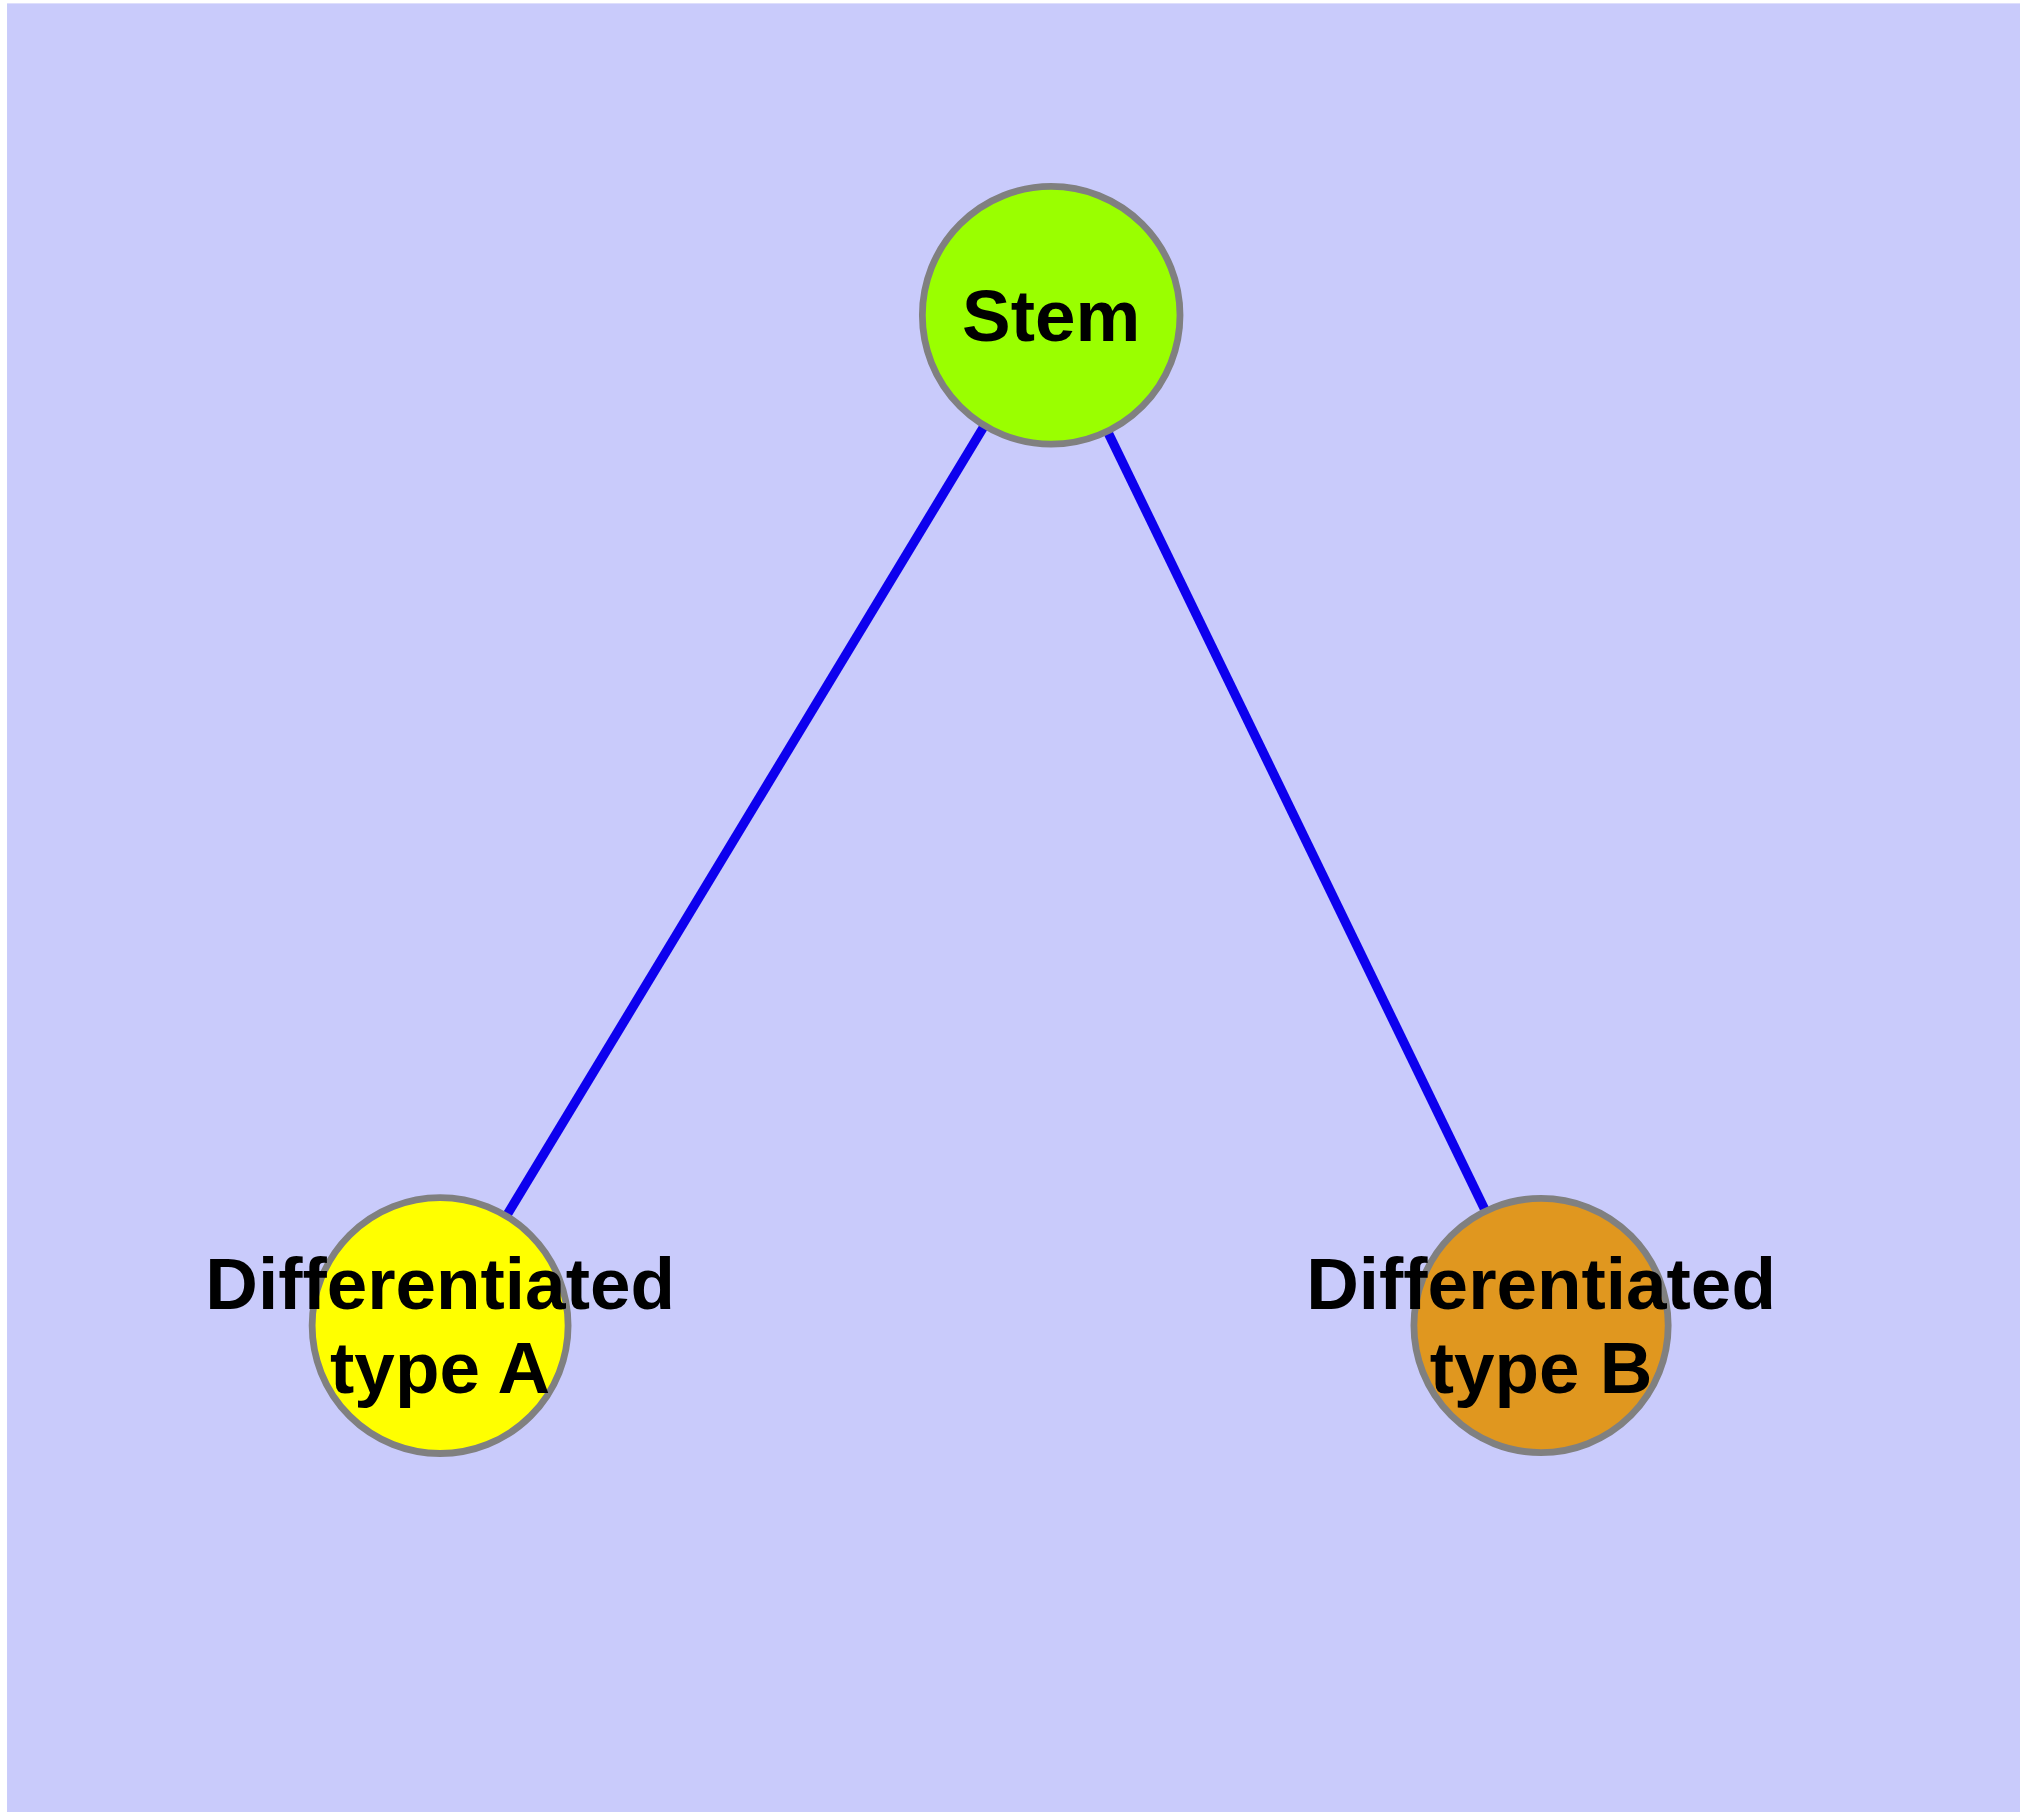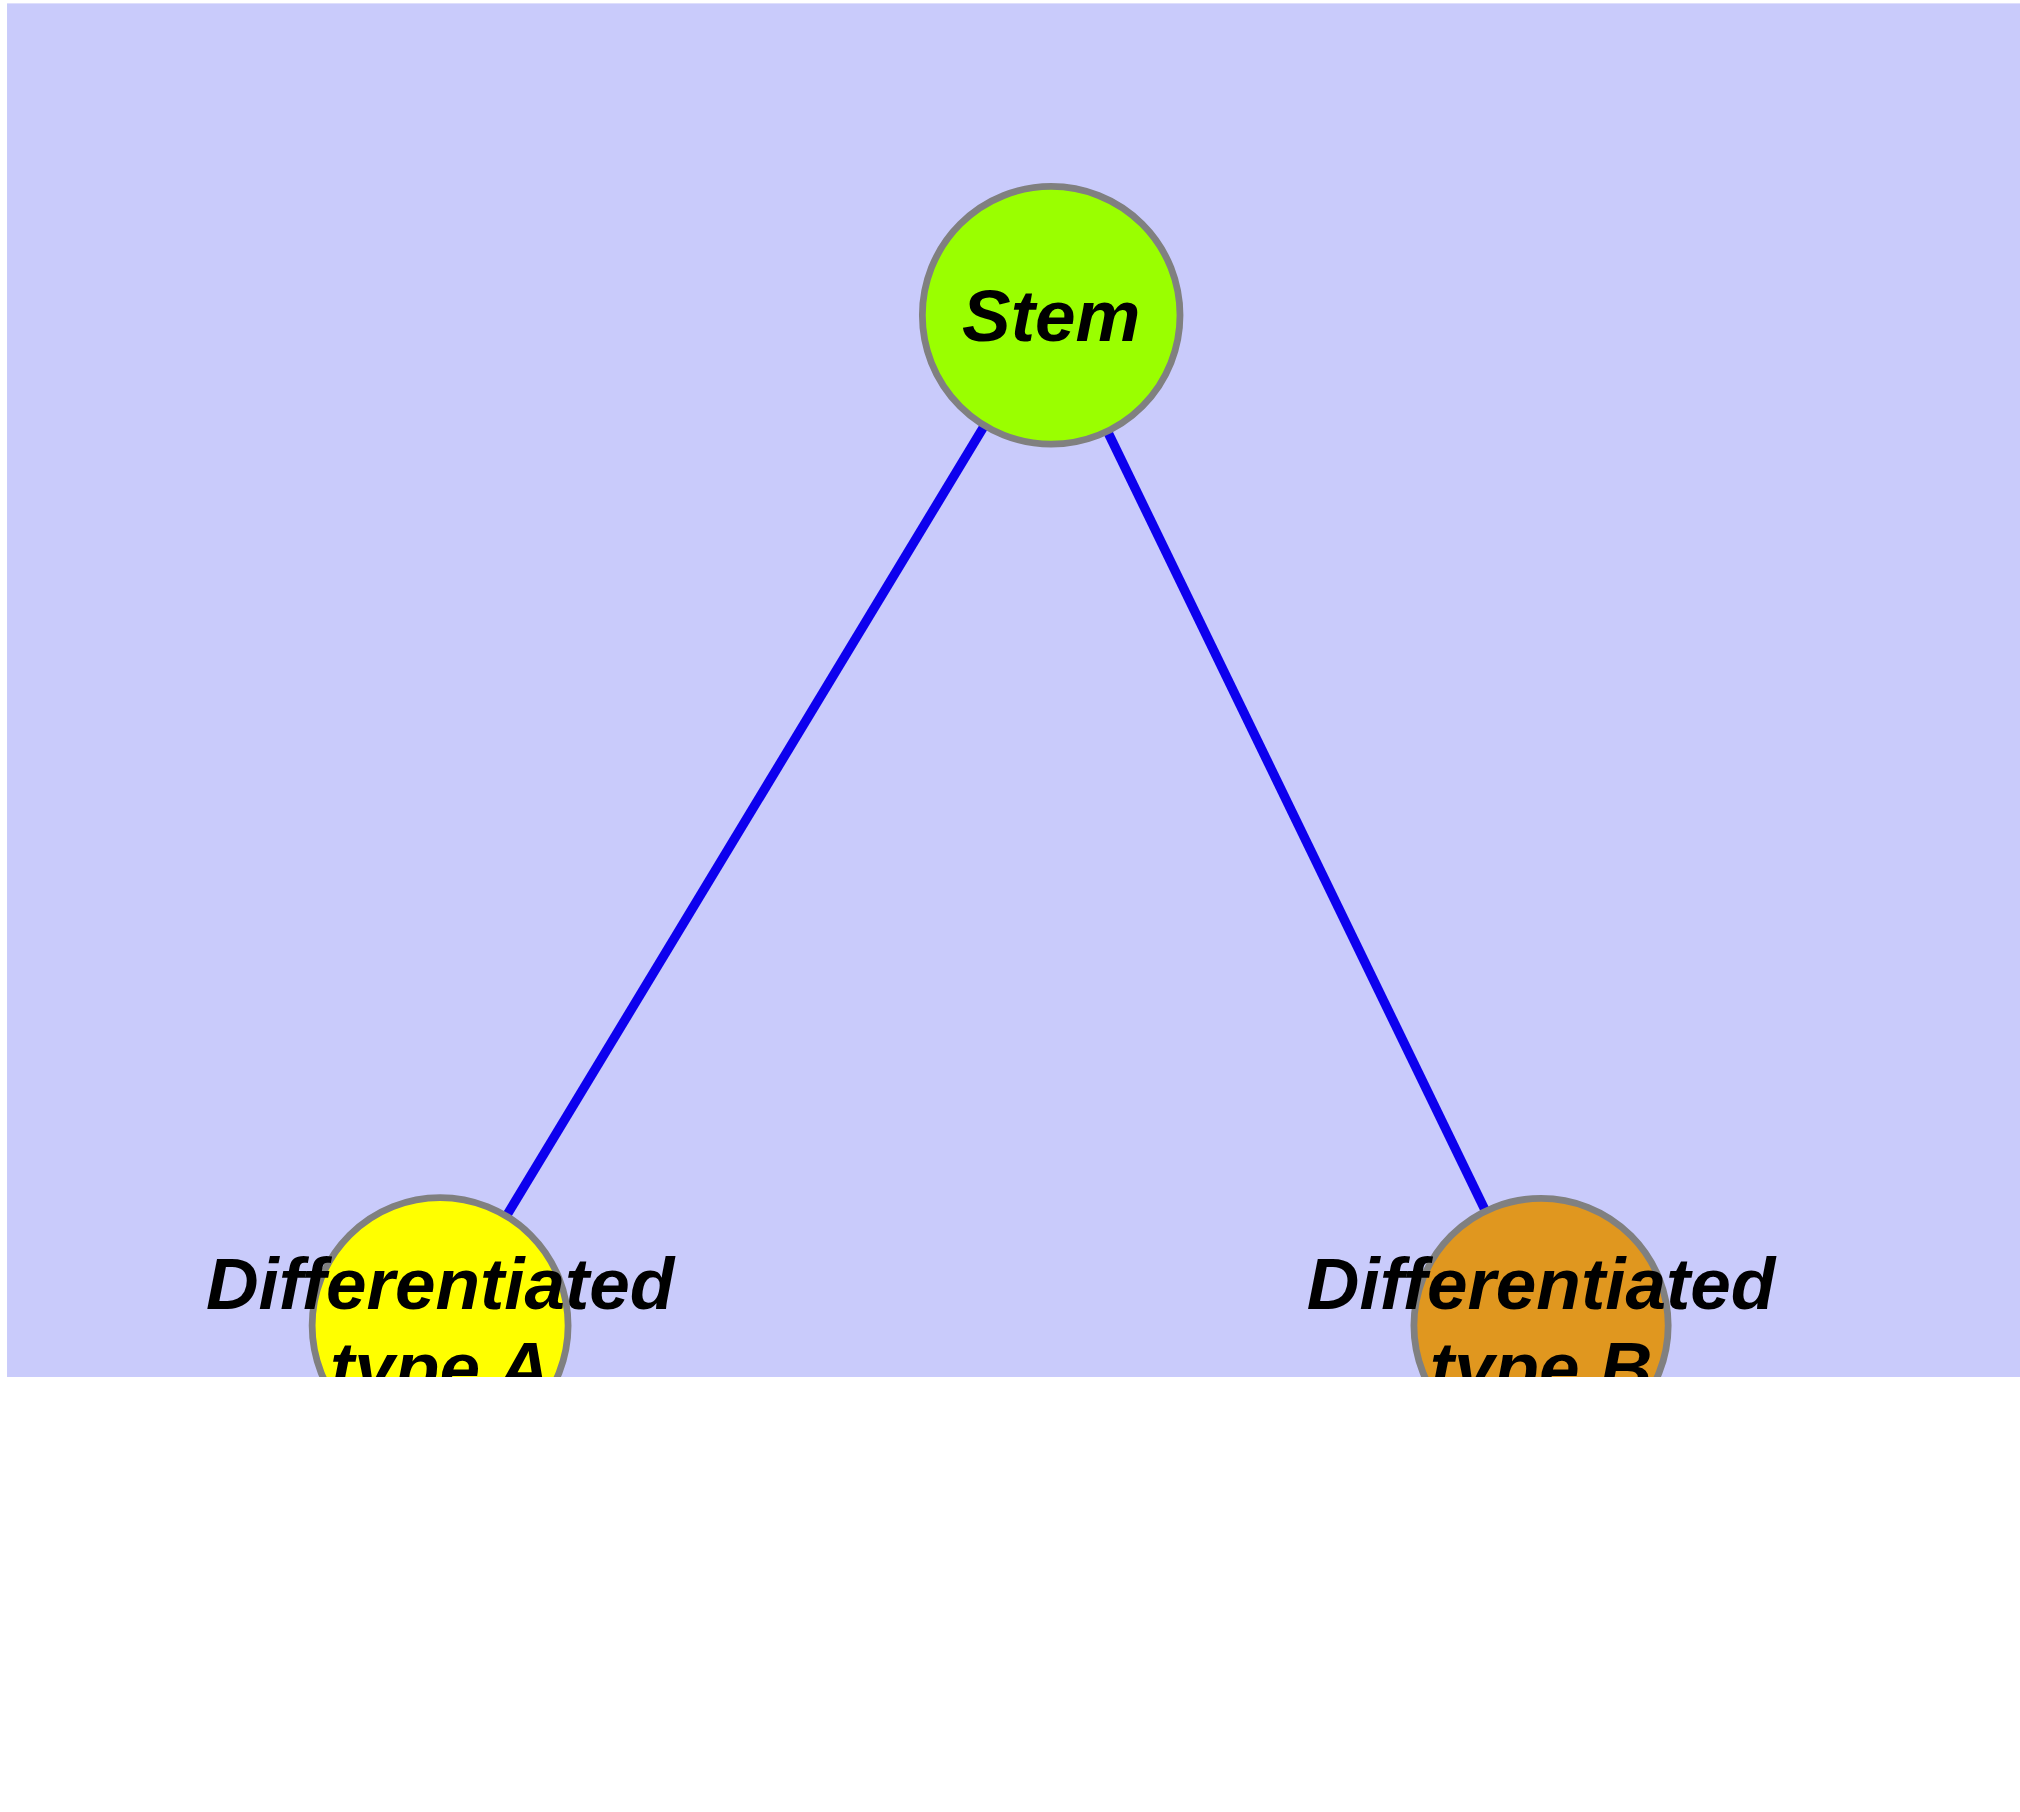--- a/index.html
+++ b/index.html
@@ -4,25 +4,24 @@
 <title>Cell Differentiation Graph</title>
 <style>
   html, body {
     margin: 0;
     padding: 0;
     background: #ffffff;
   }
   #canvas-root {
     position: relative;
     width: 2021px;
-    height: 1377px;
+    height: 1812px;
     overflow: hidden;
     background: #ffffff;
     font-family: "Liberation Sans", "DejaVu Sans", sans-serif;
-    font-style: italic;
   }
   #graph-svg {
     position: absolute;
     left: 0;
     top: 0;
     width: 2021px;
     height: 1812px;
     display: block;
   }
   .node-label {

